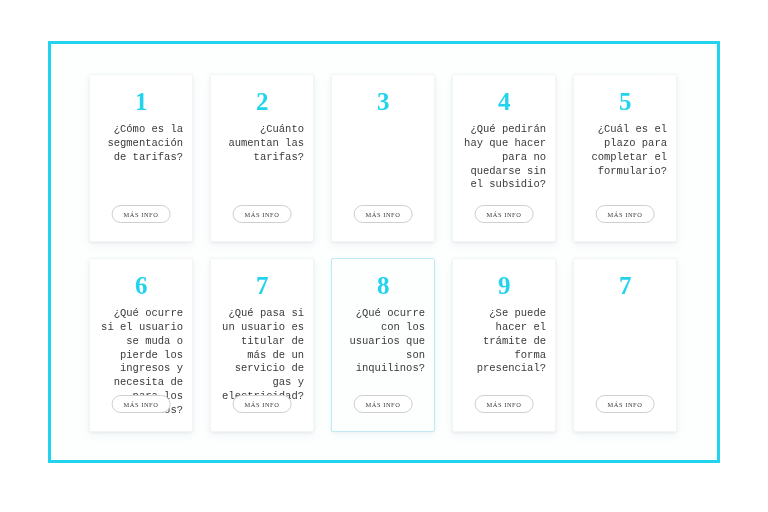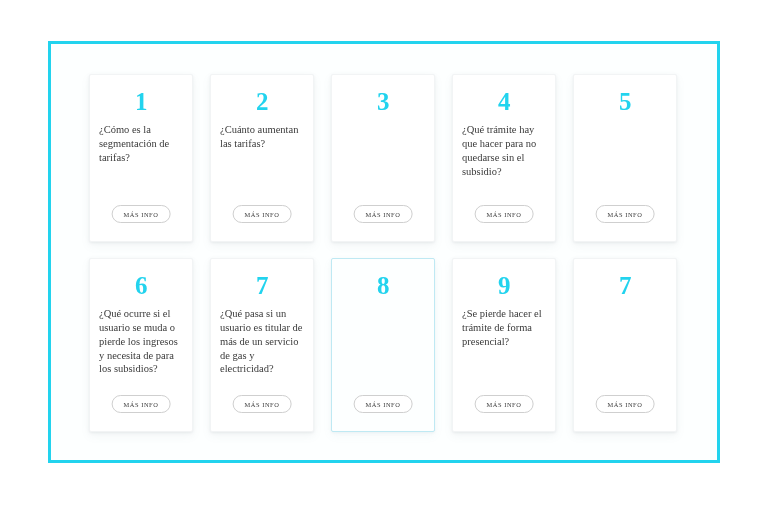--- a/index.html
+++ b/index.html
@@ -83,22 +83,22 @@
     font-size: 25px;
     line-height: 1;
     letter-spacing: -0.5px;
     margin-bottom: 9px;
   }
 
   .card-question {
     color: #3a3a3a;
     font-size: 10.5px;
     line-height: 1.32;
-    text-align: left;
-    font-family: Liberation Serif, serif;
+    text-align: right;
+    font-family: Liberation Mono, monospace;
     padding: 0 1px;
   }
 
   .card-cta {
     position: absolute;
     left: 50%;
     transform: translateX(-50%);
     bottom: 18px;
     box-sizing: border-box;
     border: 1px solid #cfcfcf;
@@ -134,26 +134,27 @@
           <div class="card-cta">MÁS INFO</div>
         </div>
 
         <div class="card">
           <div class="card-number">3</div>
           <div class="card-cta">MÁS INFO</div>
         </div>
 
         <div class="card">
           <div class="card-number">4</div>
-          <div class="card-question">¿Qué trámite hay que hacer para no quedarse sin el subsidio?</div>
+          <div class="card-question">¿Qué pedirán hay que hacer para no quedarse sin el subsidio?</div>
           <div class="card-cta">MÁS INFO</div>
         </div>
 
         <div class="card">
           <div class="card-number">5</div>
+          <div class="card-question">¿Cuál es el plazo para completar el formulario?</div>
           <div class="card-cta">MÁS INFO</div>
         </div>
 
       </div>
 
       <div class="row">
 
         <div class="card row2">
           <div class="card-number">6</div>
           <div class="card-question">¿Qué ocurre si el usuario se muda o pierde los ingresos y necesita de para los subsidios?</div>
@@ -161,26 +162,27 @@
         </div>
 
         <div class="card row2">
           <div class="card-number">7</div>
           <div class="card-question">¿Qué pasa si un usuario es titular de más de un servicio de gas y electricidad?</div>
           <div class="card-cta">MÁS INFO</div>
         </div>
 
         <div class="card row2 highlight">
           <div class="card-number">8</div>
+          <div class="card-question">¿Qué ocurre con los usuarios que son inquilinos?</div>
           <div class="card-cta">MÁS INFO</div>
         </div>
 
         <div class="card row2">
           <div class="card-number">9</div>
-          <div class="card-question">¿Se pierde hacer el trámite de forma presencial?</div>
+          <div class="card-question">¿Se puede hacer el trámite de forma presencial?</div>
           <div class="card-cta">MÁS INFO</div>
         </div>
 
         <div class="card row2">
           <div class="card-number">7</div>
           <div class="card-cta">MÁS INFO</div>
         </div>
 
       </div>
 

